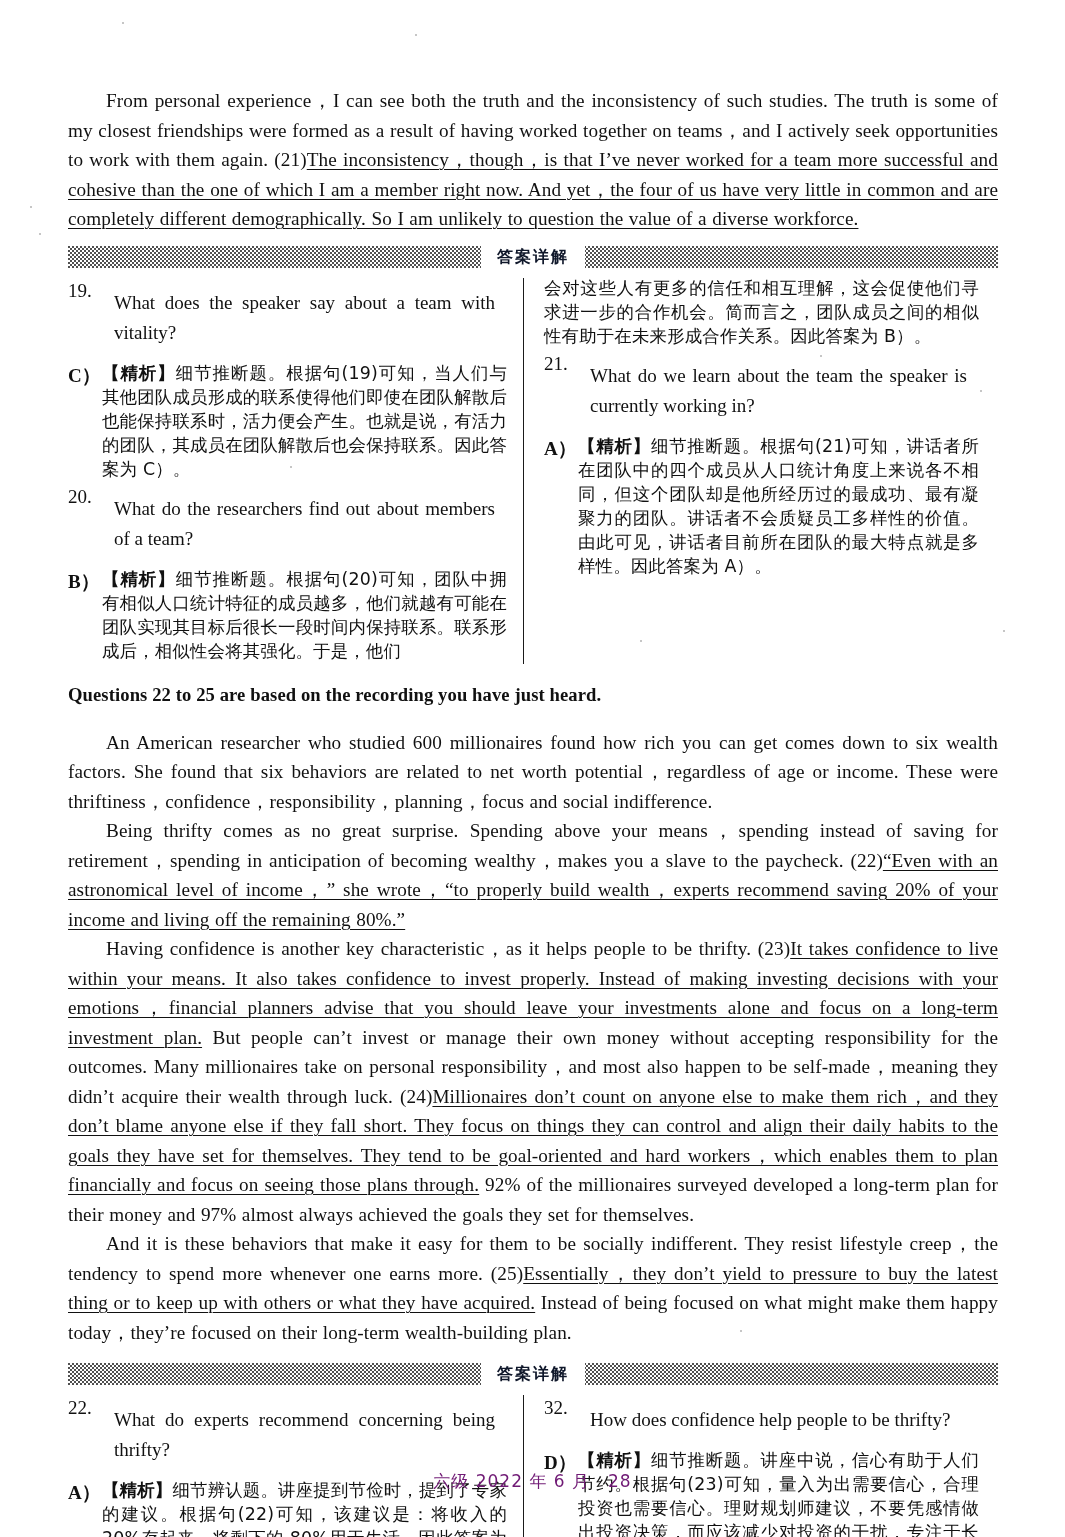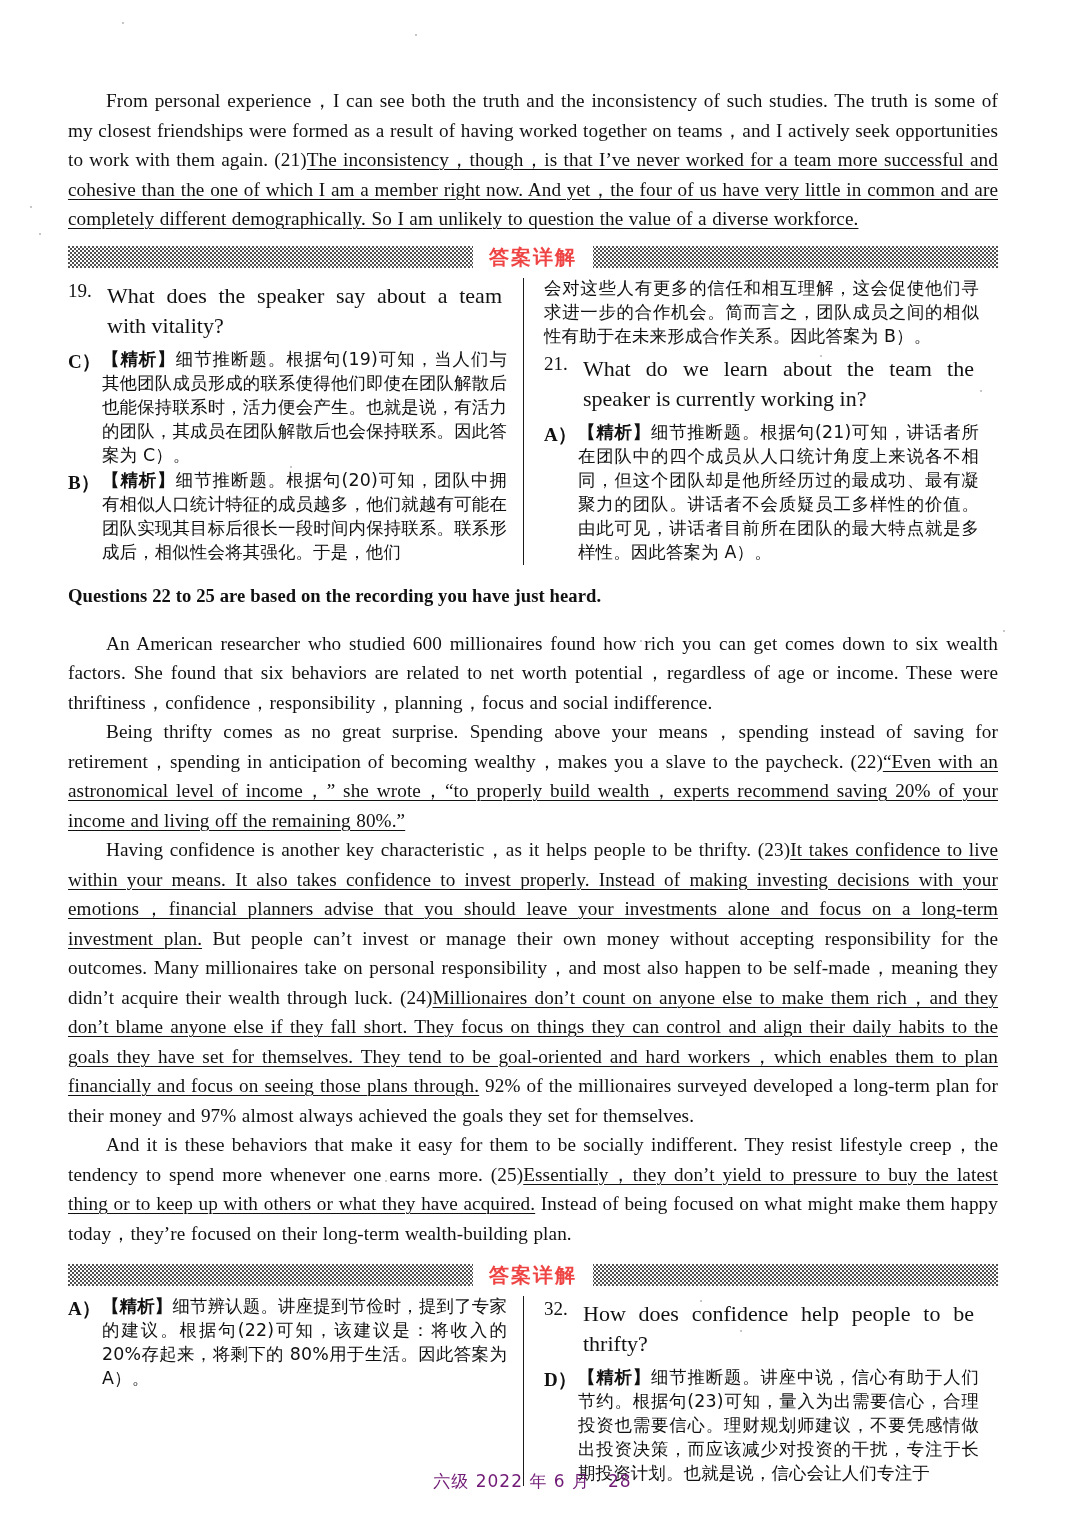--- a/index.html
+++ b/index.html
@@ -74,24 +74,24 @@
     background-position: 0 0, 2px 2px;
     opacity: 0.82;
   }
   .ans-band .band-title {
     position: relative;
     z-index: 2;
     background: #ffffff;
     padding: 0 16px;
     font-family: "DejaVu Sans", "Liberation Sans", sans-serif;
     font-weight: bold;
-    font-size: 20px;
+    font-size: 16px;
     letter-spacing: 2px;
     line-height: 24px;
-    color: #ef4444;
+    color: #0f172a;
   }
 
   
   .cols {
     display: flex;
     width: 930px;
     align-items: stretch;
   }
   .col {
     width: 455px;
@@ -115,25 +115,25 @@
     min-width: 34px;
     font-size: 19px;
     line-height: 30px;
     white-space: nowrap;
   }
   .item .marker.num { min-width: 34px; }
   .item .marker.opt { min-width: 34px; font-weight: bold; }
   .item .body { flex: 1 1 auto; }
 
   .q-en {
-    font-size: 22px;
+    font-size: 19px;
     line-height: 30px;
     text-align: justify;
     text-justify: inter-word;
-    margin: 5px;
+    margin: 12px;
   }
   .a-cn {
     font-family: "DejaVu Sans", "Liberation Sans", sans-serif;
     font-size: 17.4px;
     line-height: 24px;
     text-align: justify;
     margin: 0;
     letter-spacing: 0.2px;
   }
   .tag { font-weight: bold; }
@@ -185,20 +185,26 @@
             </div>
         </div>
 
         <div class="item">
           <div class="marker opt">C）</div>
           <div class="body">
               <p class="a-cn"><span class="tag">【精析】</span><span>细节推断题。根据句(19)可知，当人们与其他团队成员形成的联系使得他们即使在团队解散后也能保持联系时，活力便会产生。也就是说，有活力的团队，其成员在团队解散后也会保持联系。因此答案为 C）。</span></p>
             </div>
         </div>
 
+        <div class="item">
+          <div class="marker num">20.</div>
+          <div class="body">
+              <p class="q-en">What do the researchers find out about members of a team?</p>
+            </div>
+        </div>
 
         <div class="item">
           <div class="marker opt">B）</div>
           <div class="body">
               <p class="a-cn"><span class="tag">【精析】</span><span>细节推断题。根据句(20)可知，团队中拥有相似人口统计特征的成员越多，他们就越有可能在团队实现其目标后很长一段时间内保持联系。联系形成后，相似性会将其强化。于是，他们</span></p>
             </div>
         </div>
 
       </div>
 
@@ -241,20 +247,26 @@
 
     <div class="ans-band" style="margin-top:14px;">
       <div class="dots"></div>
       <div class="band-title">答案详解</div>
     </div>
 
     <div class="cols">
 
       <div class="col col-left">
 
+        <div class="item">
+          <div class="marker num">22.</div>
+          <div class="body">
+              <p class="q-en">What do experts recommend concerning being thrifty?</p>
+            </div>
+        </div>
 
         <div class="item">
           <div class="marker opt">A）</div>
           <div class="body">
               <p class="a-cn"><span class="tag">【精析】</span><span>细节辨认题。讲座提到节俭时，提到了专家的建议。根据句(22)可知，该建议是：将收入的20%存起来，将剩下的 80%用于生活。因此答案为 A）。</span></p>
             </div>
         </div>
 
       </div>
 

